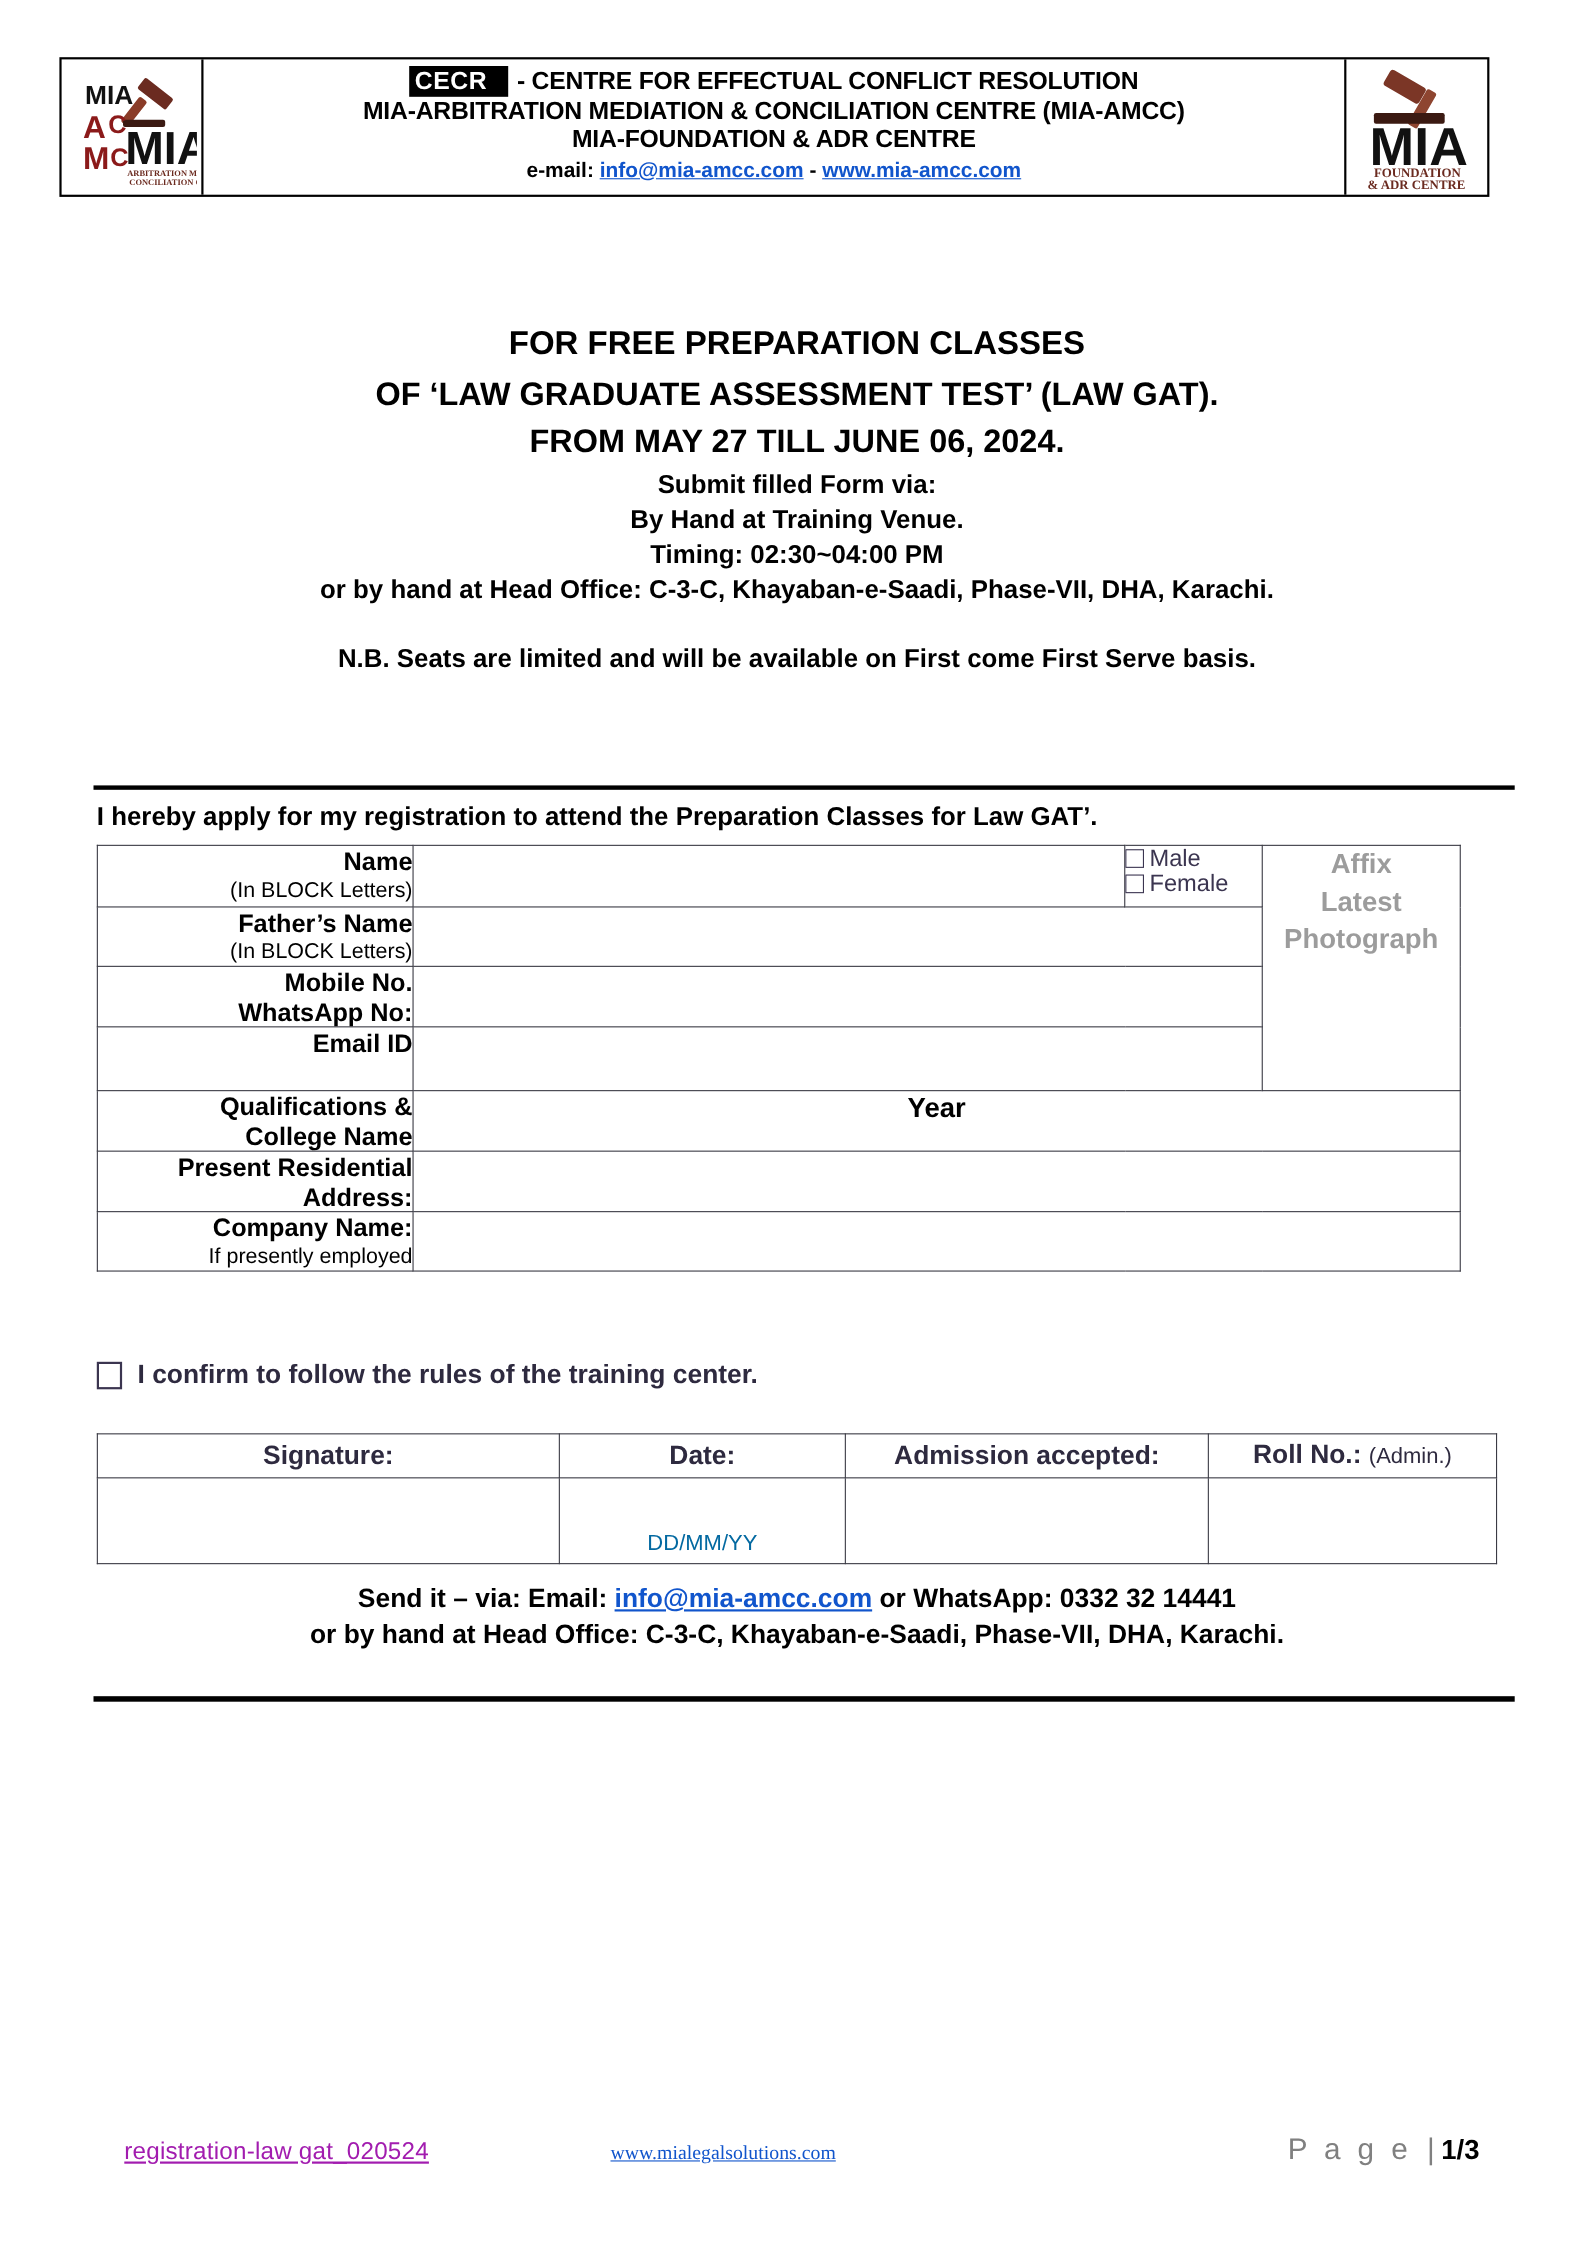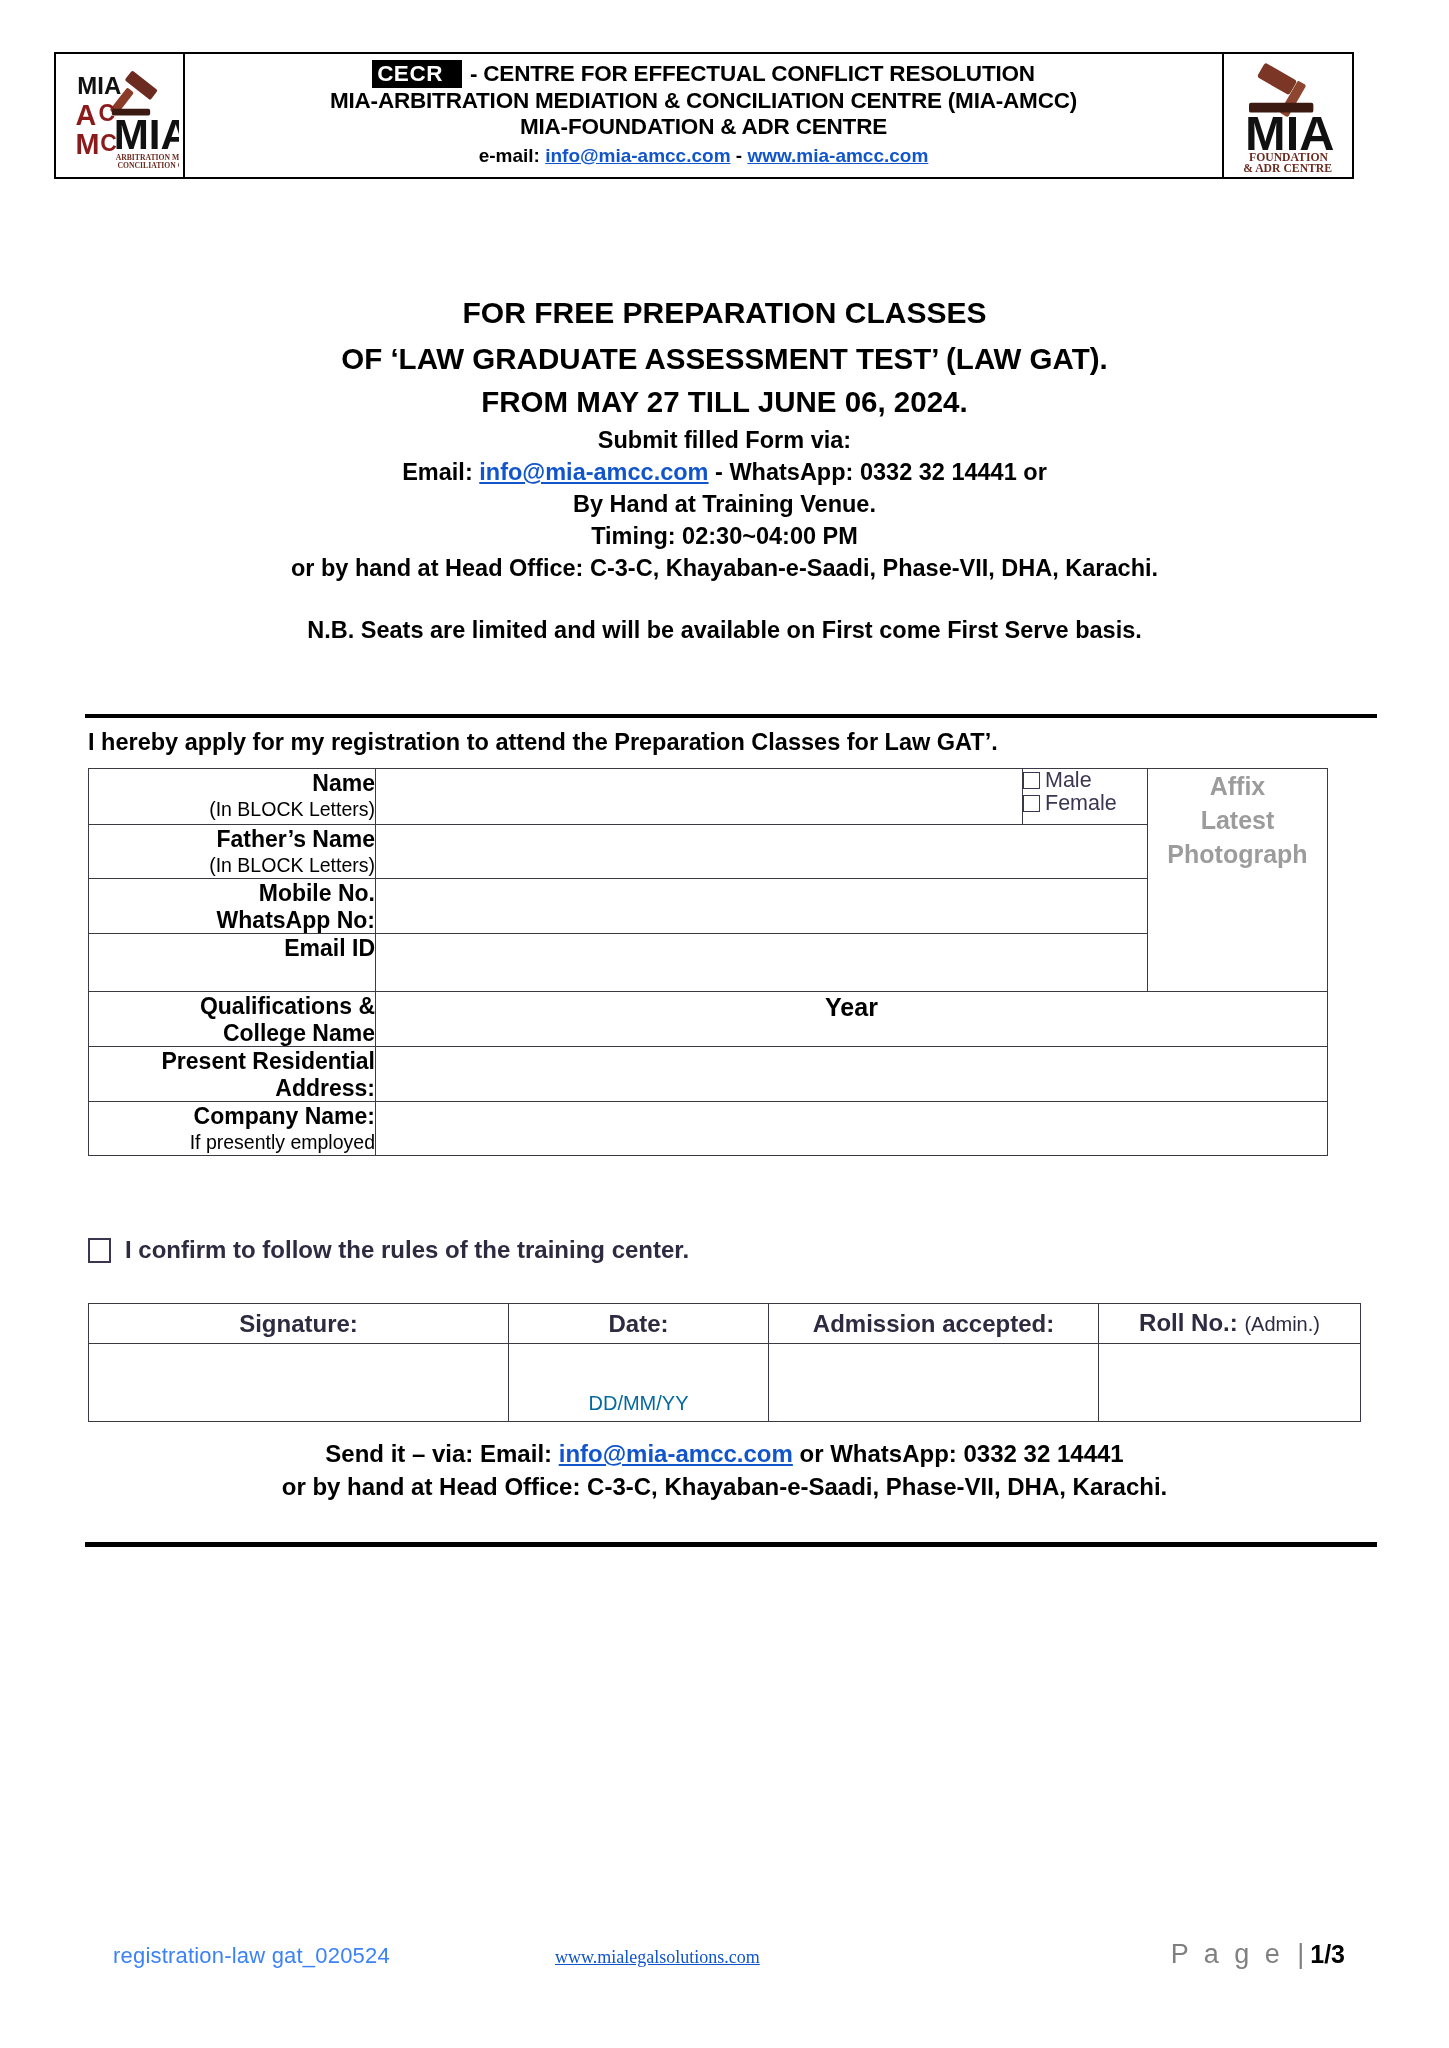--- a/index.html
+++ b/index.html
@@ -144,22 +144,23 @@
 
   
   .sendit {
     position:absolute; left:0; top:1437px; width:1449px; text-align:center;
     font-weight:bold; font-size:24px; line-height:33px;
   }
 
   
   .footer { position:absolute; left:0; top:1943px; width:1449px; height:40px; }
   .ft-left {
-    position:absolute; left:113px; top:0; font-size:22px; color:#3b82f6;
+    position:absolute; left:113px; top:0; font-size:22px; color:#a21caf;
     letter-spacing:0.2px;
+    text-decoration:underline;
   }
   .ft-mid {
     position:absolute; left:555px; top:4px; font-family:"Liberation Serif", serif;
     font-size:18px; color:#1155cc; text-decoration:underline;
   }
   .ft-right { position:absolute; right:104px; top:-4px; font-size:27px; color:#808080; }
   .ft-right .pg { letter-spacing:4px; }
   .ft-right .num { color:#000; font-weight:bold; font-size:25px; letter-spacing:0; }
   .ft-right .bar { color:#808080; padding:0 6px 0 2px; }
 </style>
@@ -212,23 +213,20 @@
         <text x="14" y="118" font-family="Liberation Serif, serif" font-size="12" font-weight="bold" fill="#6b2b20">&amp; ADR CENTRE</text>
       </svg>
     </div>
   </div>
 
   <div class="titles">
     <div class="t2">FOR FREE PREPARATION CLASSES</div>
     <div class="t3">OF ‘LAW GRADUATE ASSESSMENT TEST’ (LAW GAT).</div>
     <div class="t4">FROM MAY 27 TILL JUNE 06, 2024.</div>
     <div class="sub">Submit filled Form via:</div>
-    <div class="sub">
-      <span>Email: </span><a class="lnk-b" href="#">info@mia-amcc.com</a><span> - WhatsApp: 0332 32 14441 or</span>
-    </div>
     <div class="sub">By Hand at Training Venue.</div>
     <div class="sub">Timing: 02:30~04:00 PM</div>
     <div class="sub">or by hand at Head Office: C-3-C, Khayaban-e-Saadi, Phase-VII, DHA, Karachi.</div>
     <div class="nb">N.B. Seats are limited  and will be available on First come First Serve basis.</div>
   </div>
 
   <div class="rule-top"></div>
   <div class="hereby">I hereby apply for my registration to attend the Preparation Classes for Law GAT’.</div>
 
   <table class="form-table">

